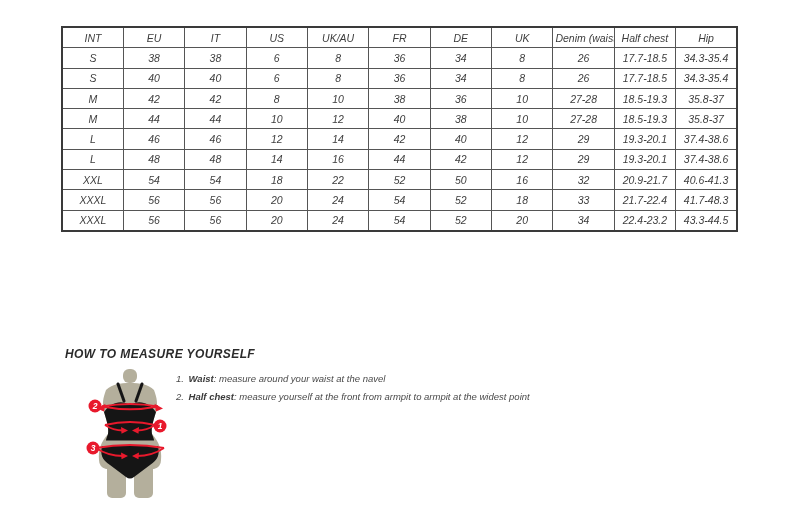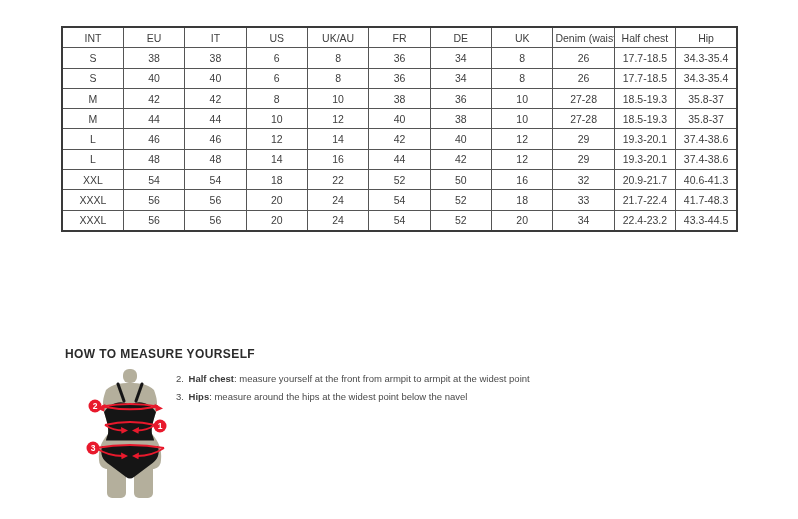--- a/index.html
+++ b/index.html
@@ -3,20 +3,21 @@
 <meta charset="utf-8">
 <style>
   html, body { margin: 0; padding: 0; background: #ffffff; }
   body { font-family: "Liberation Sans", sans-serif; color: #3d3d3d; }
   #page {
     position: relative;
     width: 772px;
     height: 519px;
     background: #ffffff;
     overflow: hidden;
+    font-style: italic;
   }
 
   
   table.size-chart {
     position: absolute;
     left: 61px;
     top: 26px;
     width: 677px;
     border-collapse: collapse;
     table-layout: fixed;
@@ -271,17 +272,17 @@
         <text x="15" y="41" text-anchor="middle" class="badge-num">2</text>
         <circle cx="80" cy="58" r="6.5" fill="#e8192c"></circle>
         <text x="80" y="61" text-anchor="middle" class="badge-num">1</text>
         <circle cx="13" cy="80" r="6.5" fill="#e8192c"></circle>
         <text x="13" y="83" text-anchor="middle" class="badge-num">3</text>
       </g>
     </svg>
   </div>
 
   <div class="measure-steps">
+      <div class="step"><span class="step-num">1.</span> <b>Waist</b><span>: measure around your waist at the navel</span></div>
       <div class="step"><span class="step-num">2.</span> <b>Half chest</b><span>: measure yourself at the front from armpit to armpit at the widest point</span></div>
-      <div class="step"><span class="step-num">3.</span> <b>Hips</b><span>: measure around the hips at the widest point below the navel</span></div>
     </div>
 
 </div>
 
 </body></html>

